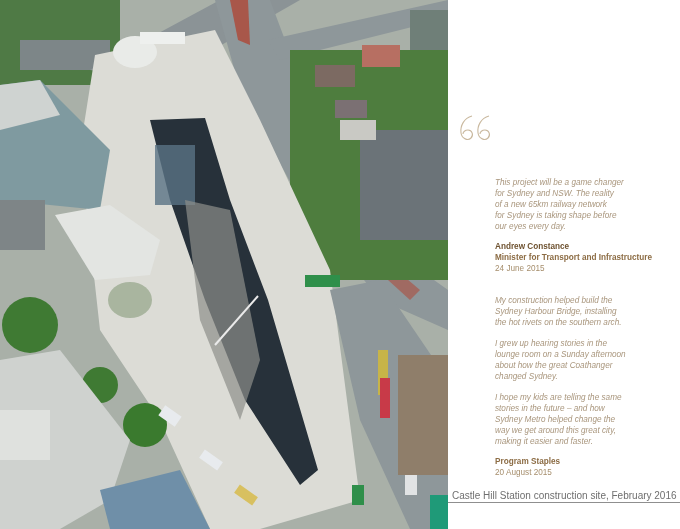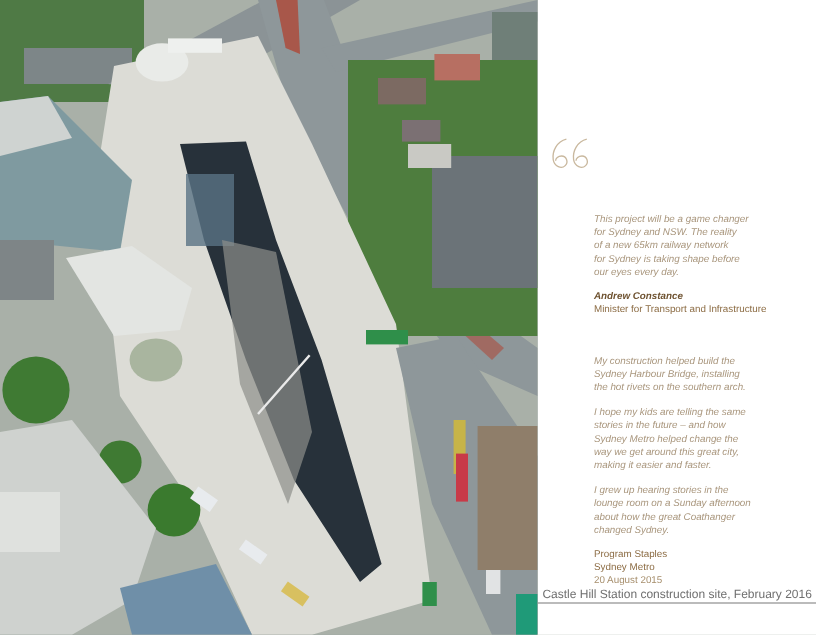--- a/index.html
+++ b/index.html
@@ -20,22 +20,22 @@
     position: absolute; left: 495px; width: 175px; margin-top: 47px;
   }
   .q1 { top: 130px; }
   .q2 { top: 248px; }
   .quote-text {
     font-style: italic; font-size: 8.2px; line-height: 11px;
     color: #a9967d; margin: 0; white-space: pre-line;
   }
   .para { margin: 0 0 10px 0; }
   .attr { margin-top: 6px; font-size: 8.2px; line-height: 10.8px; }
-  .attr-name { font-weight: bold; color: #6e5230; font-style: italic; }
-  .attr-role { color: #8c6c44; }
+  .attr-name { font-weight: bold; color: #6e5230; }
+  .attr-role { color: #8c6c44; font-weight: bold; }
   .attr-date { color: #a68e6c; }
   .caption {
     position: absolute; left: 452px; top: 490px;
     font-size: 10px; color: #6f6f6f; white-space: nowrap;
   }
   .caption-rule {
     position: absolute; left: 448px; top: 502px; width: 232px; height: 1px;
     background: #8f8f8f;
   }
 </style>
@@ -117,37 +117,37 @@
 
 <div class="quote-block q1">
   <p class="quote-text para">This project will be a game changer
 for Sydney and NSW. The reality
 of a new 65km railway network
 for Sydney is taking shape before
 our eyes every day.</p>
   <div class="attr">
     <div class="attr-name">Andrew Constance</div>
     <div class="attr-role">Minister for Transport and Infrastructure</div>
+    <div class="attr-date">24 June 2015</div>
   </div>
 </div>
 
 <div class="quote-block q2">
   <p class="quote-text para">My construction helped build the
 Sydney Harbour Bridge, installing
 the hot rivets on the southern arch.</p>
+  <p class="quote-text para">I grew up hearing stories in the
+lounge room on a Sunday afternoon
+about how the great Coathanger
+changed Sydney.</p>
   <p class="quote-text para">I hope my kids are telling the same
 stories in the future – and how
 Sydney Metro helped change the
 way we get around this great city,
 making it easier and faster.</p>
-  <p class="quote-text para">I grew up hearing stories in the
-lounge room on a Sunday afternoon
-about how the great Coathanger
-changed Sydney.</p>
   <div class="attr">
     <div class="attr-role">Program Staples</div>
-    <div class="attr-role">Sydney Metro</div>
     <div class="attr-date">20 August 2015</div>
   </div>
 </div>
 
 <div class="caption">Castle Hill Station construction site, February 2016</div>
 <div class="caption-rule"></div>
 
 </body></html>

